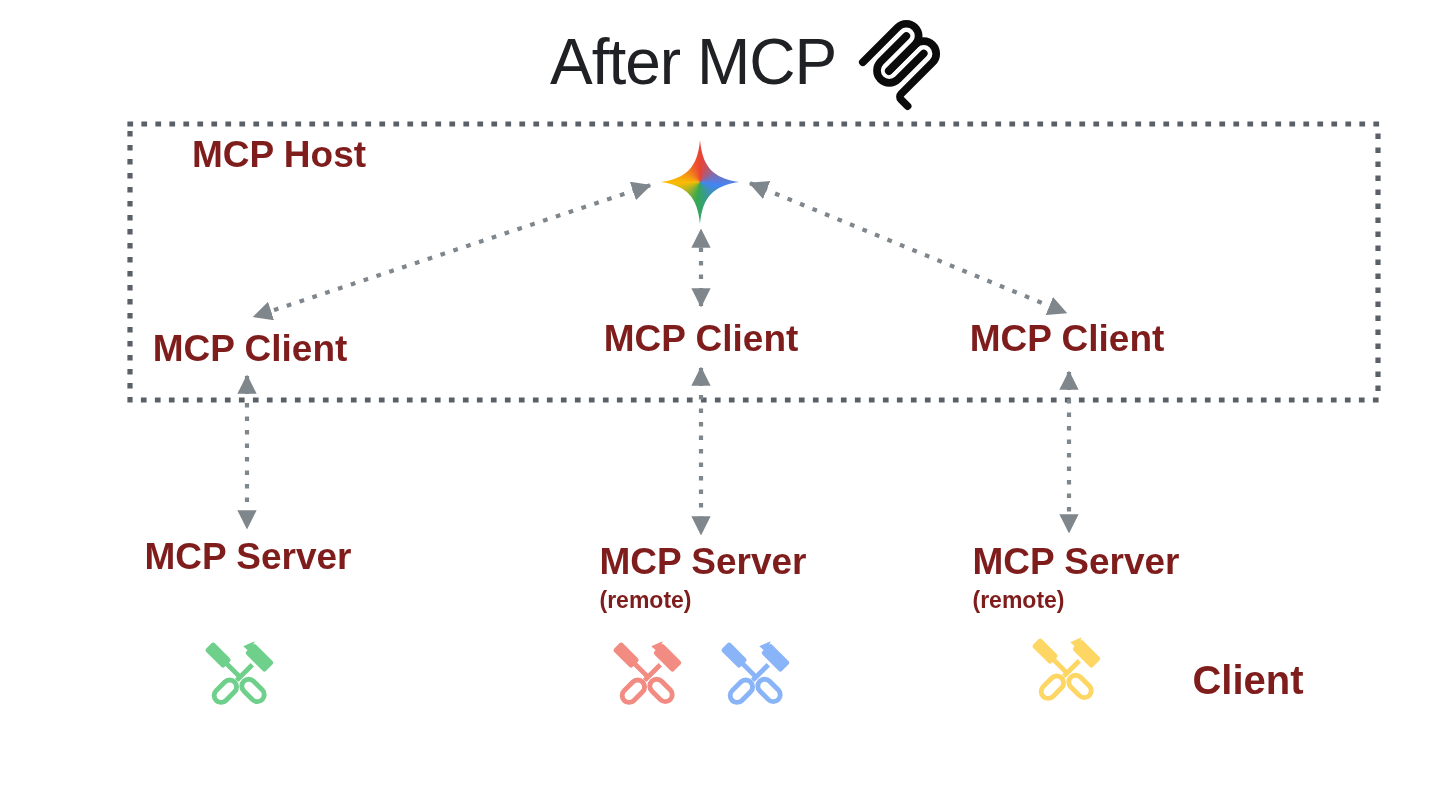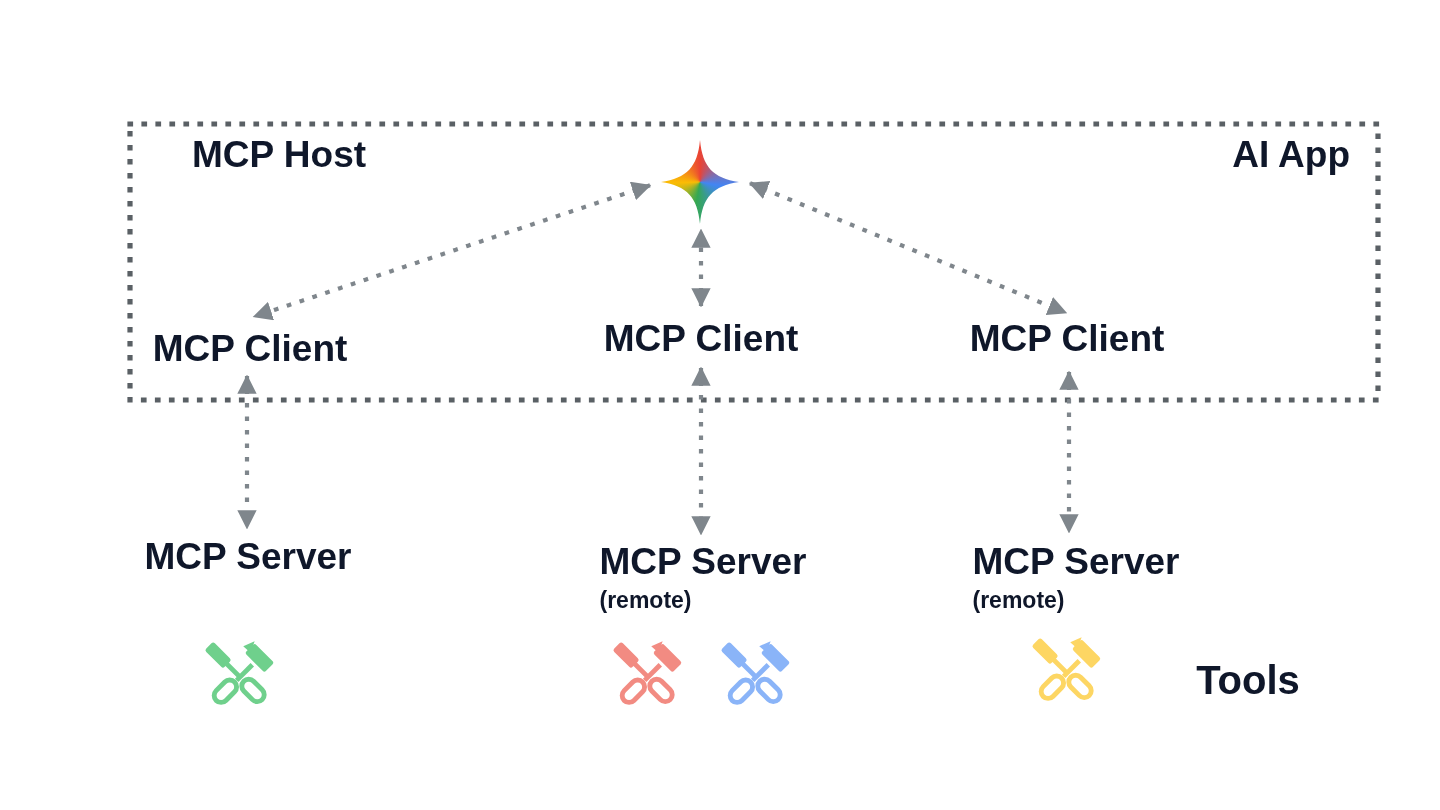--- a/index.html
+++ b/index.html
@@ -10,21 +10,21 @@
   .abs{position:absolute;}
   
   .title{
     left:550px;top:22px;height:80px;display:flex;align-items:center;
     font-size:64px;color:#202124;letter-spacing:-1px;font-weight:500;
   }
   .mcp-logo{margin-left:14px;width:100px;height:104px;}
   
   #wires{left:0;top:0;width:1440px;height:810px;pointer-events:none;}
   
-  .lbl{color:#0f172a;font-weight:700;white-space:nowrap;}
+  .lbl{color:#7f1d1d;font-weight:700;white-space:nowrap;}
   .corner{font-size:37px;}
   .client{font-size:37px;transform:translateX(-50%);}
   .server{transform:translateX(-50%);text-align:left;}
   .server .srv-name{font-size:37px;}
   .server .srv-loc{font-size:23px;margin-top:4px;}
   .tools-word{font-size:40px;transform:translateX(-50%);}
   
   .spark{
     left:661px;top:140px;width:78px;height:84px;
     background:conic-gradient(from 0deg at 50% 50%,
@@ -74,23 +74,30 @@
       <rect x="55" y="16" width="34" height="17" rx="3" fill="currentColor" transform="rotate(45 72 24.5)"></rect>
 
       <polygon points="52,10 66,4 61,18" fill="currentColor"></polygon>
 
       <line x1="61" y1="35" x2="46" y2="50" stroke="currentColor" stroke-width="6" stroke-linecap="square"></line>
 
       <rect x="14" y="57" width="32" height="17" rx="8.5" fill="none" stroke="currentColor" stroke-width="6" transform="rotate(-45 30 65.5)"></rect>
     </symbol>
   </svg>
 
+  <div class="abs title">
+    <span>After MCP</span>
+    <svg class="mcp-logo" viewBox="0 0 195 195" fill="none">
+      <path stroke="#0b0b0b" stroke-linecap="round" stroke-width="15" d="M25 97.853 92.882 29.97c9.373-9.372 24.569-9.372 33.941 0 9.373 9.373 9.373 24.569 0 33.941l-51.265 51.266"></path>
+      <path stroke="#0b0b0b" stroke-linecap="round" stroke-width="15" d="m76.265 114.47 50.558-50.558c9.373-9.373 24.569-9.373 33.941 0l.354.353c9.372 9.373 9.372 24.569 0 33.941l-61.394 61.394a8 8 0 0 0 0 11.314l12.607 12.606"></path>
+      <path stroke="#0b0b0b" stroke-linecap="round" stroke-width="15" d="M109.853 46.941 59.648 97.146c-9.372 9.372-9.372 24.568 0 33.941 9.373 9.372 24.569 9.372 33.941 0l50.205-50.205"></path>
+    </svg>
+  </div>
 
   <div class="abs lbl corner" style="left:192px;top:134px;">MCP Host</div>
-  <div class="abs lbl corner" style="right:90px;top:134px;">AI App</div>
 
   <div class="abs spark"></div>
 
   <div class="abs lbl client" style="left:250px;top:328px;">MCP Client</div>
   <div class="abs lbl client" style="left:701px;top:318px;">MCP Client</div>
   <div class="abs lbl client" style="left:1067px;top:318px;">MCP Client</div>
 
   <div class="abs lbl server" style="left:248px;top:536px;">
     <div class="srv-name">MCP Server</div>
   </div>
@@ -109,15 +116,15 @@
   <svg class="abs tool-icon t-red" style="left:609px;top:638px;" viewBox="0 0 96 96">
     <use href="#handyman"></use>
   </svg>
   <svg class="abs tool-icon t-blue" style="left:717px;top:638px;" viewBox="0 0 96 96">
     <use href="#handyman"></use>
   </svg>
   <svg class="abs tool-icon t-yellow" style="left:1028px;top:634px;" viewBox="0 0 96 96">
     <use href="#handyman"></use>
   </svg>
 
-  <div class="abs lbl tools-word" style="left:1248px;top:658px;">Tools</div>
+  <div class="abs lbl tools-word" style="left:1248px;top:658px;">Client</div>
 
 </div>
 
 </body></html>

